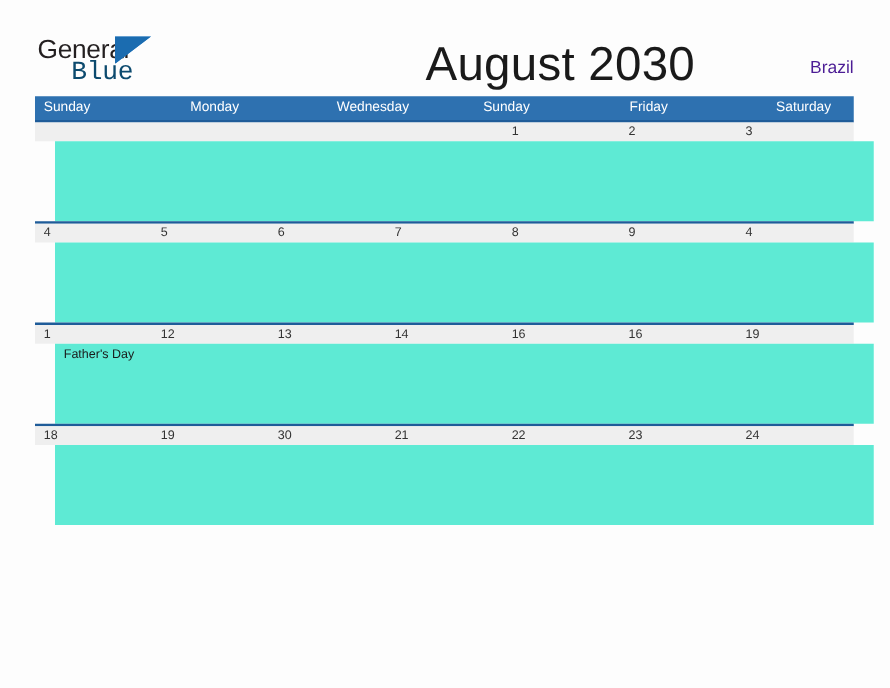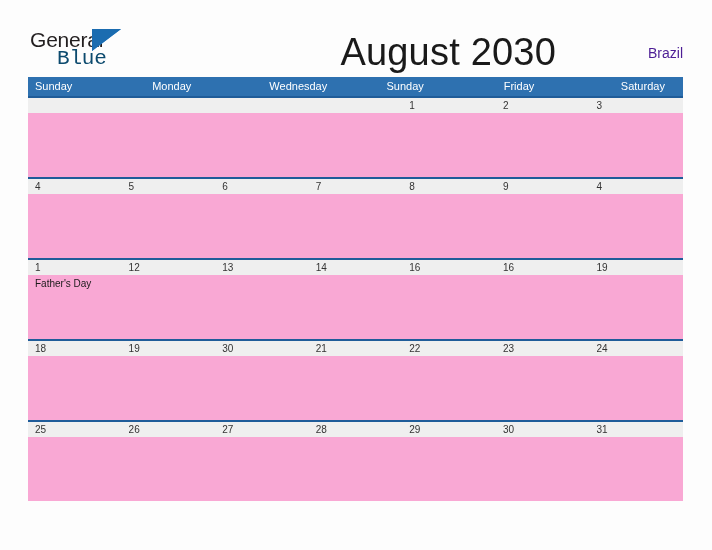--- a/index.html
+++ b/index.html
@@ -133,21 +133,22 @@
     padding-left: 7px;
     font-size: 10px;
     line-height: 15px;
     color: #333333;
     font-family: "Liberation Sans", sans-serif;
   }
   .week-body {
     display: flex;
     width: 655px;
     height: 64px;
-    background: #f9a8d4;
+    background: #5eead4;
+    margin-left: 16px;
   }
   .week-body .cellnote {
     flex: 1 1 0;
     box-sizing: border-box;
     padding-left: 7px;
     padding-top: 3px;
     font-size: 10px;
     line-height: 12px;
     color: #1a1a1a;
     font-family: "Liberation Sans", sans-serif;
@@ -265,35 +266,15 @@
         <div class="cellnote"></div>
         <div class="cellnote"></div>
         <div class="cellnote"></div>
         <div class="cellnote"></div>
         <div class="cellnote"></div>
         <div class="cellnote"></div>
         <div class="cellnote"></div>
       </div>
     </div>
 
-    <div class="week">
-      <div class="week-dates">
-        <div class="daynum">25</div>
-        <div class="daynum">26</div>
-        <div class="daynum">27</div>
-        <div class="daynum">28</div>
-        <div class="daynum">29</div>
-        <div class="daynum">30</div>
-        <div class="daynum">31</div>
-      </div>
-      <div class="week-body">
-        <div class="cellnote"></div>
-        <div class="cellnote"></div>
-        <div class="cellnote"></div>
-        <div class="cellnote"></div>
-        <div class="cellnote"></div>
-        <div class="cellnote"></div>
-        <div class="cellnote"></div>
-      </div>
-    </div>
 
   </div>
 </div>
 
 </body></html>

